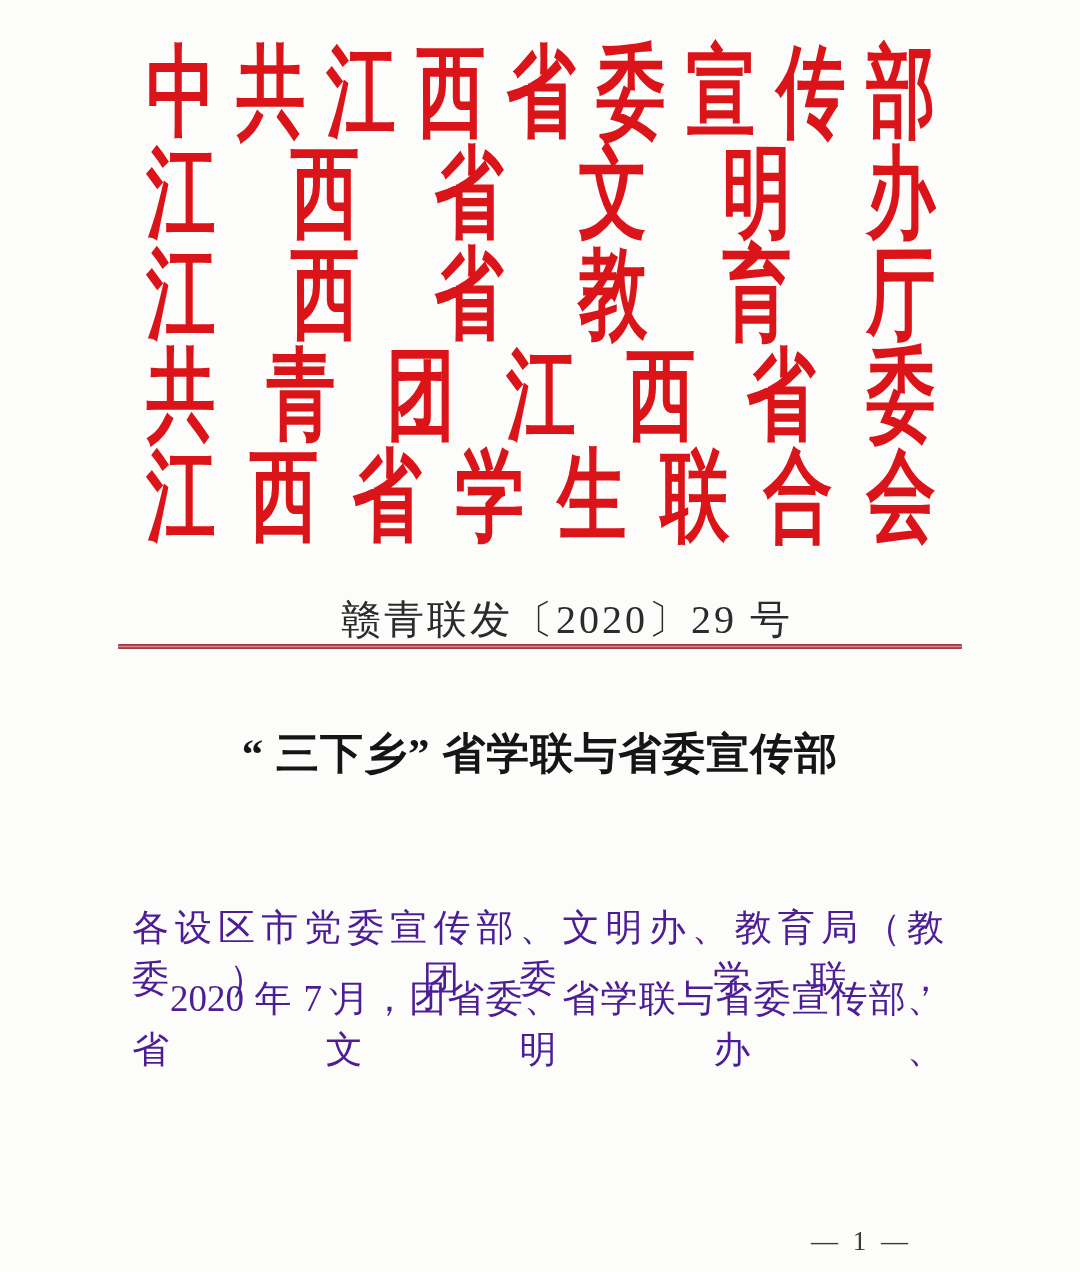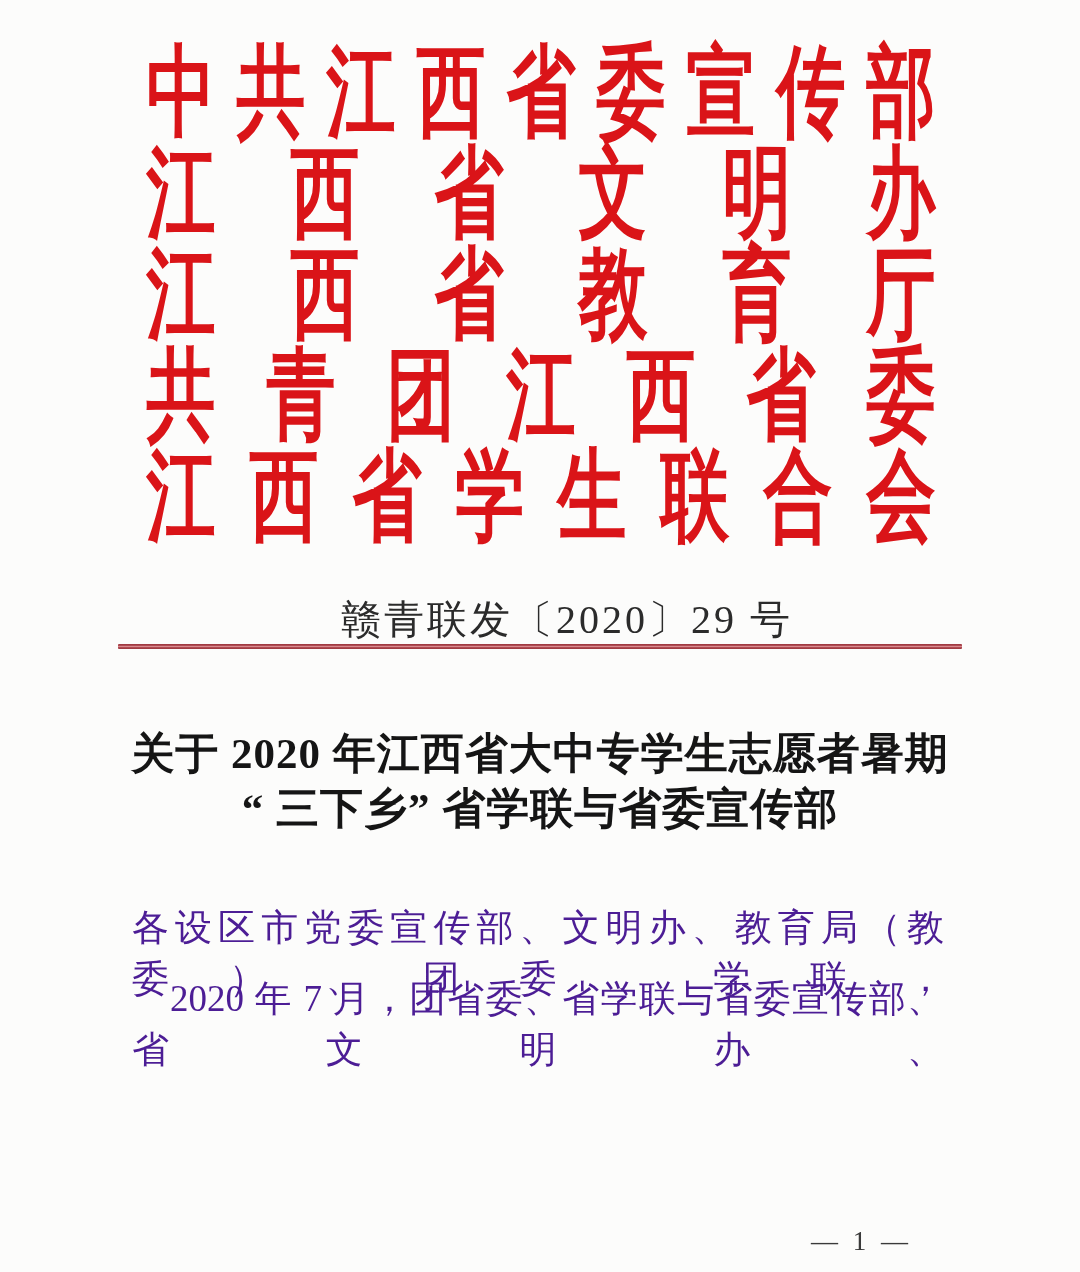--- a/index.html
+++ b/index.html
@@ -165,21 +165,20 @@
         <span class="hchar">合</span>
         <span class="hchar">会</span>
       </div>
   </div>
 
   <div class="doc-number">赣青联发〔2020〕29 号</div>
 
   <div class="divider"></div>
 
   <div class="title">
-    <div>关于 2020 年江西省大中专学生志愿者暑期</div>
     <div>“ 三下乡” 省学联与省委宣传部</div>
   </div>
 
   <div class="body-text">
     <div class="body-line just">各设区市党委宣传部、文明办、教育局（教委）、团委、学联，</div>
     <div class="body-line just indent">2020 年 7 月，团省委、省学联与省委宣传部、省文明办、</div>
   </div>
 
   <div class="page-number">— 1 —</div>
 

